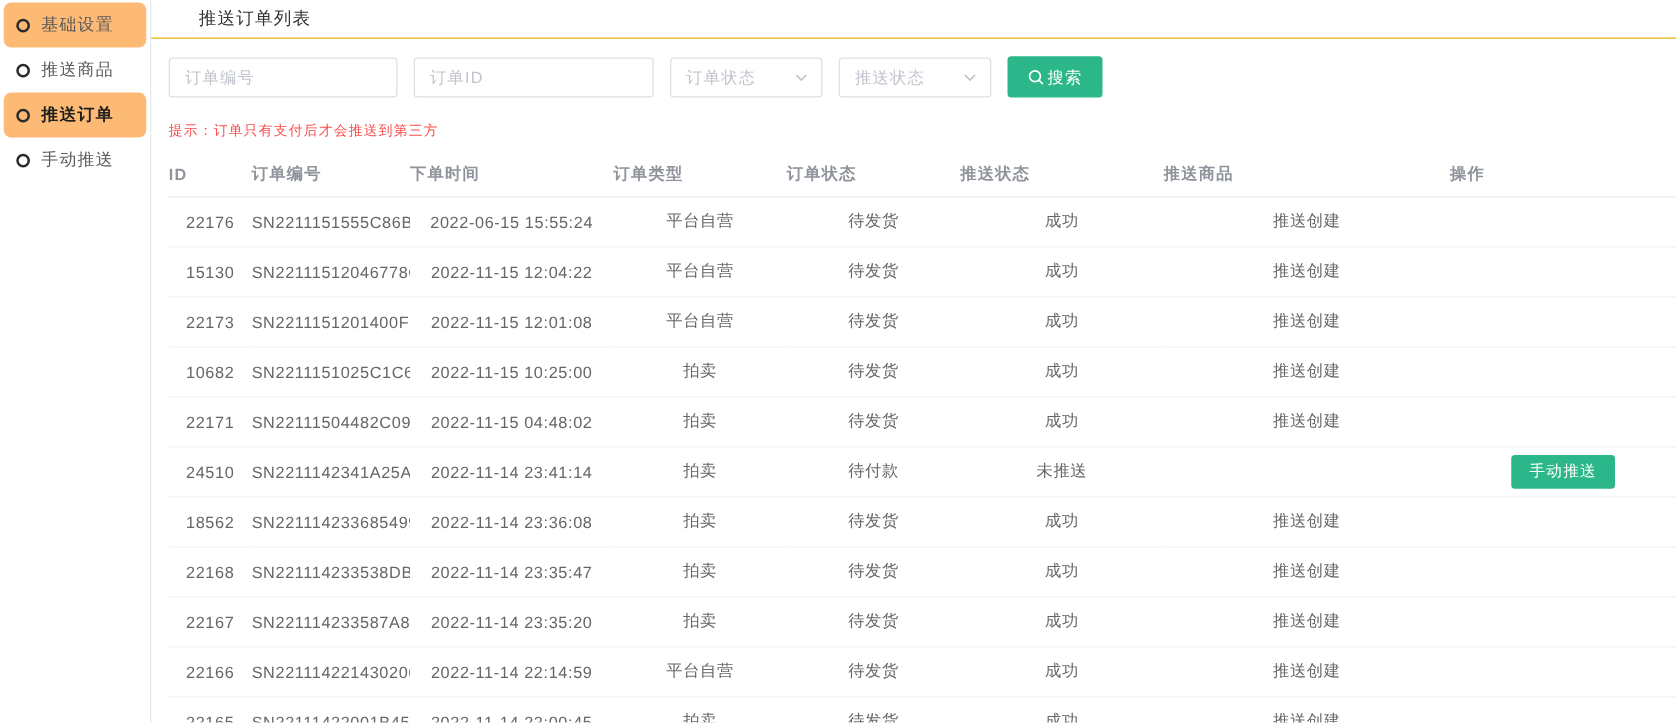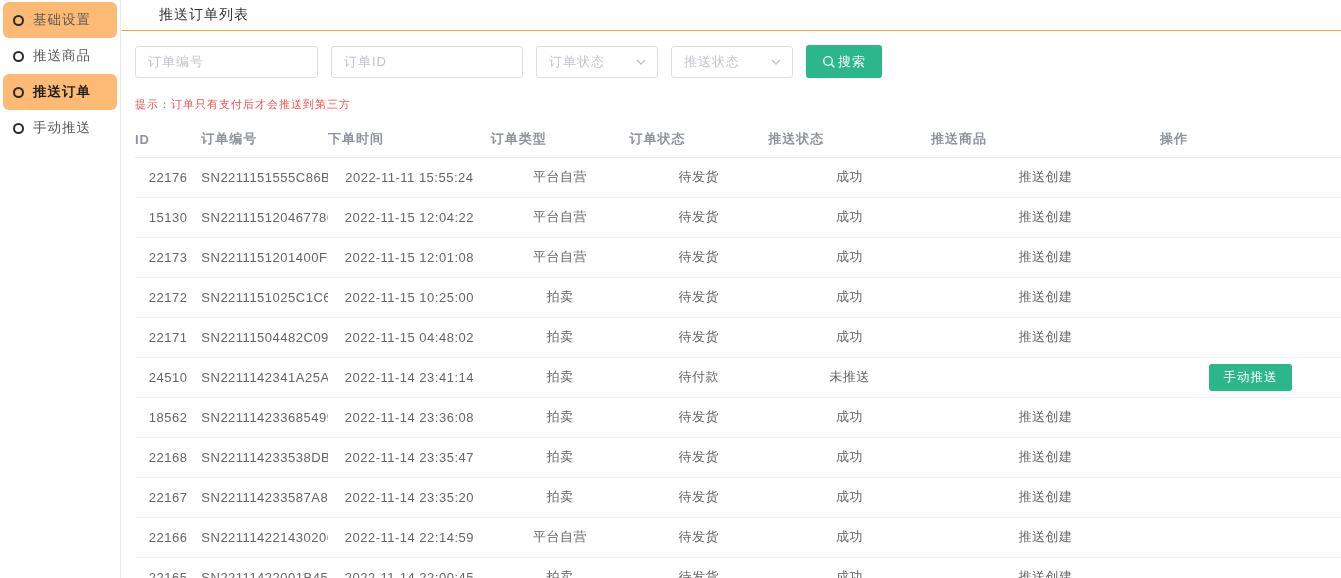--- a/index.html
+++ b/index.html
@@ -113,21 +113,21 @@
           <th>订单状态</th>
           <th>推送状态</th>
           <th>推送商品</th>
           <th>操作</th>
         </tr>
       </thead>
       <tbody id="order-tbody">
           <tr>
             <td>22176</td>
             <td>SN2211151555C86BAE</td>
-            <td>2022-11-11 15:55:24</td>
+            <td>2022-06-15 15:55:24</td>
             <td>平台自营</td>
             <td>待发货</td>
             <td>成功</td>
             <td>推送创建</td>
             <td></td>
           </tr>
           <tr>
             <td>15130</td>
             <td>SN22111512046778C8</td>
             <td>2022-11-15 12:04:22</td>
@@ -141,21 +141,21 @@
             <td>22173</td>
             <td>SN2211151201400FD6</td>
             <td>2022-11-15 12:01:08</td>
             <td>平台自营</td>
             <td>待发货</td>
             <td>成功</td>
             <td>推送创建</td>
             <td></td>
           </tr>
           <tr>
-            <td>22172</td>
+            <td>10682</td>
             <td>SN2211151025C1C69B</td>
             <td>2022-11-15 10:25:00</td>
             <td>拍卖</td>
             <td>待发货</td>
             <td>成功</td>
             <td>推送创建</td>
             <td></td>
           </tr>
           <tr>
             <td>22171</td>

